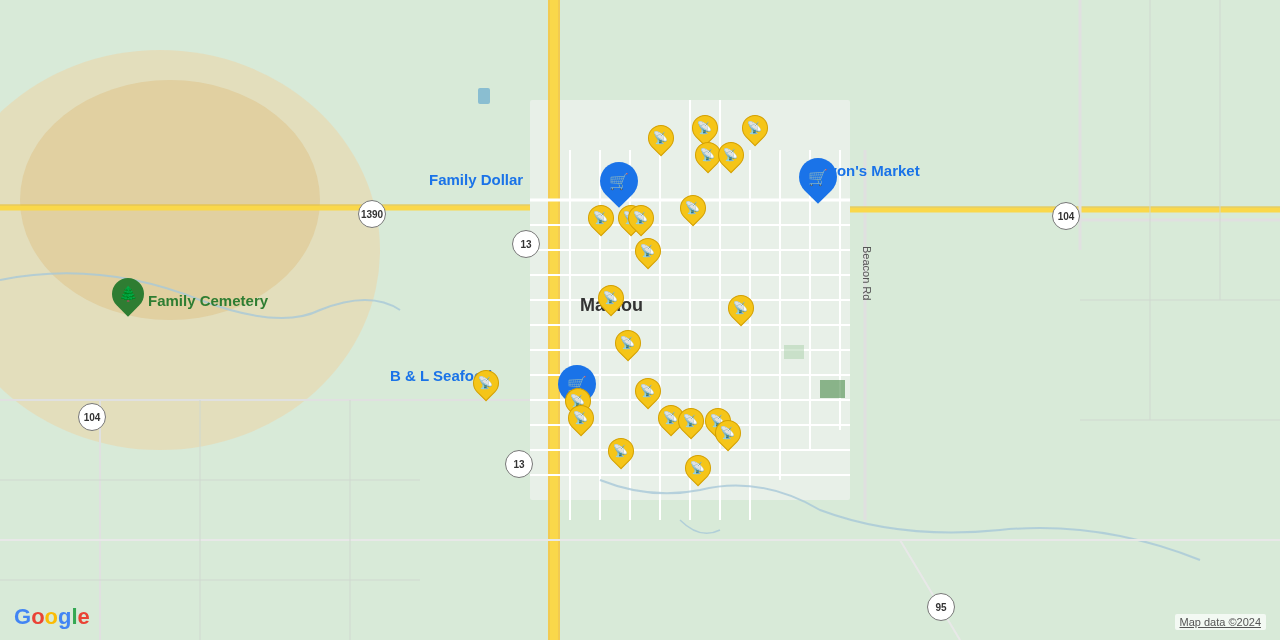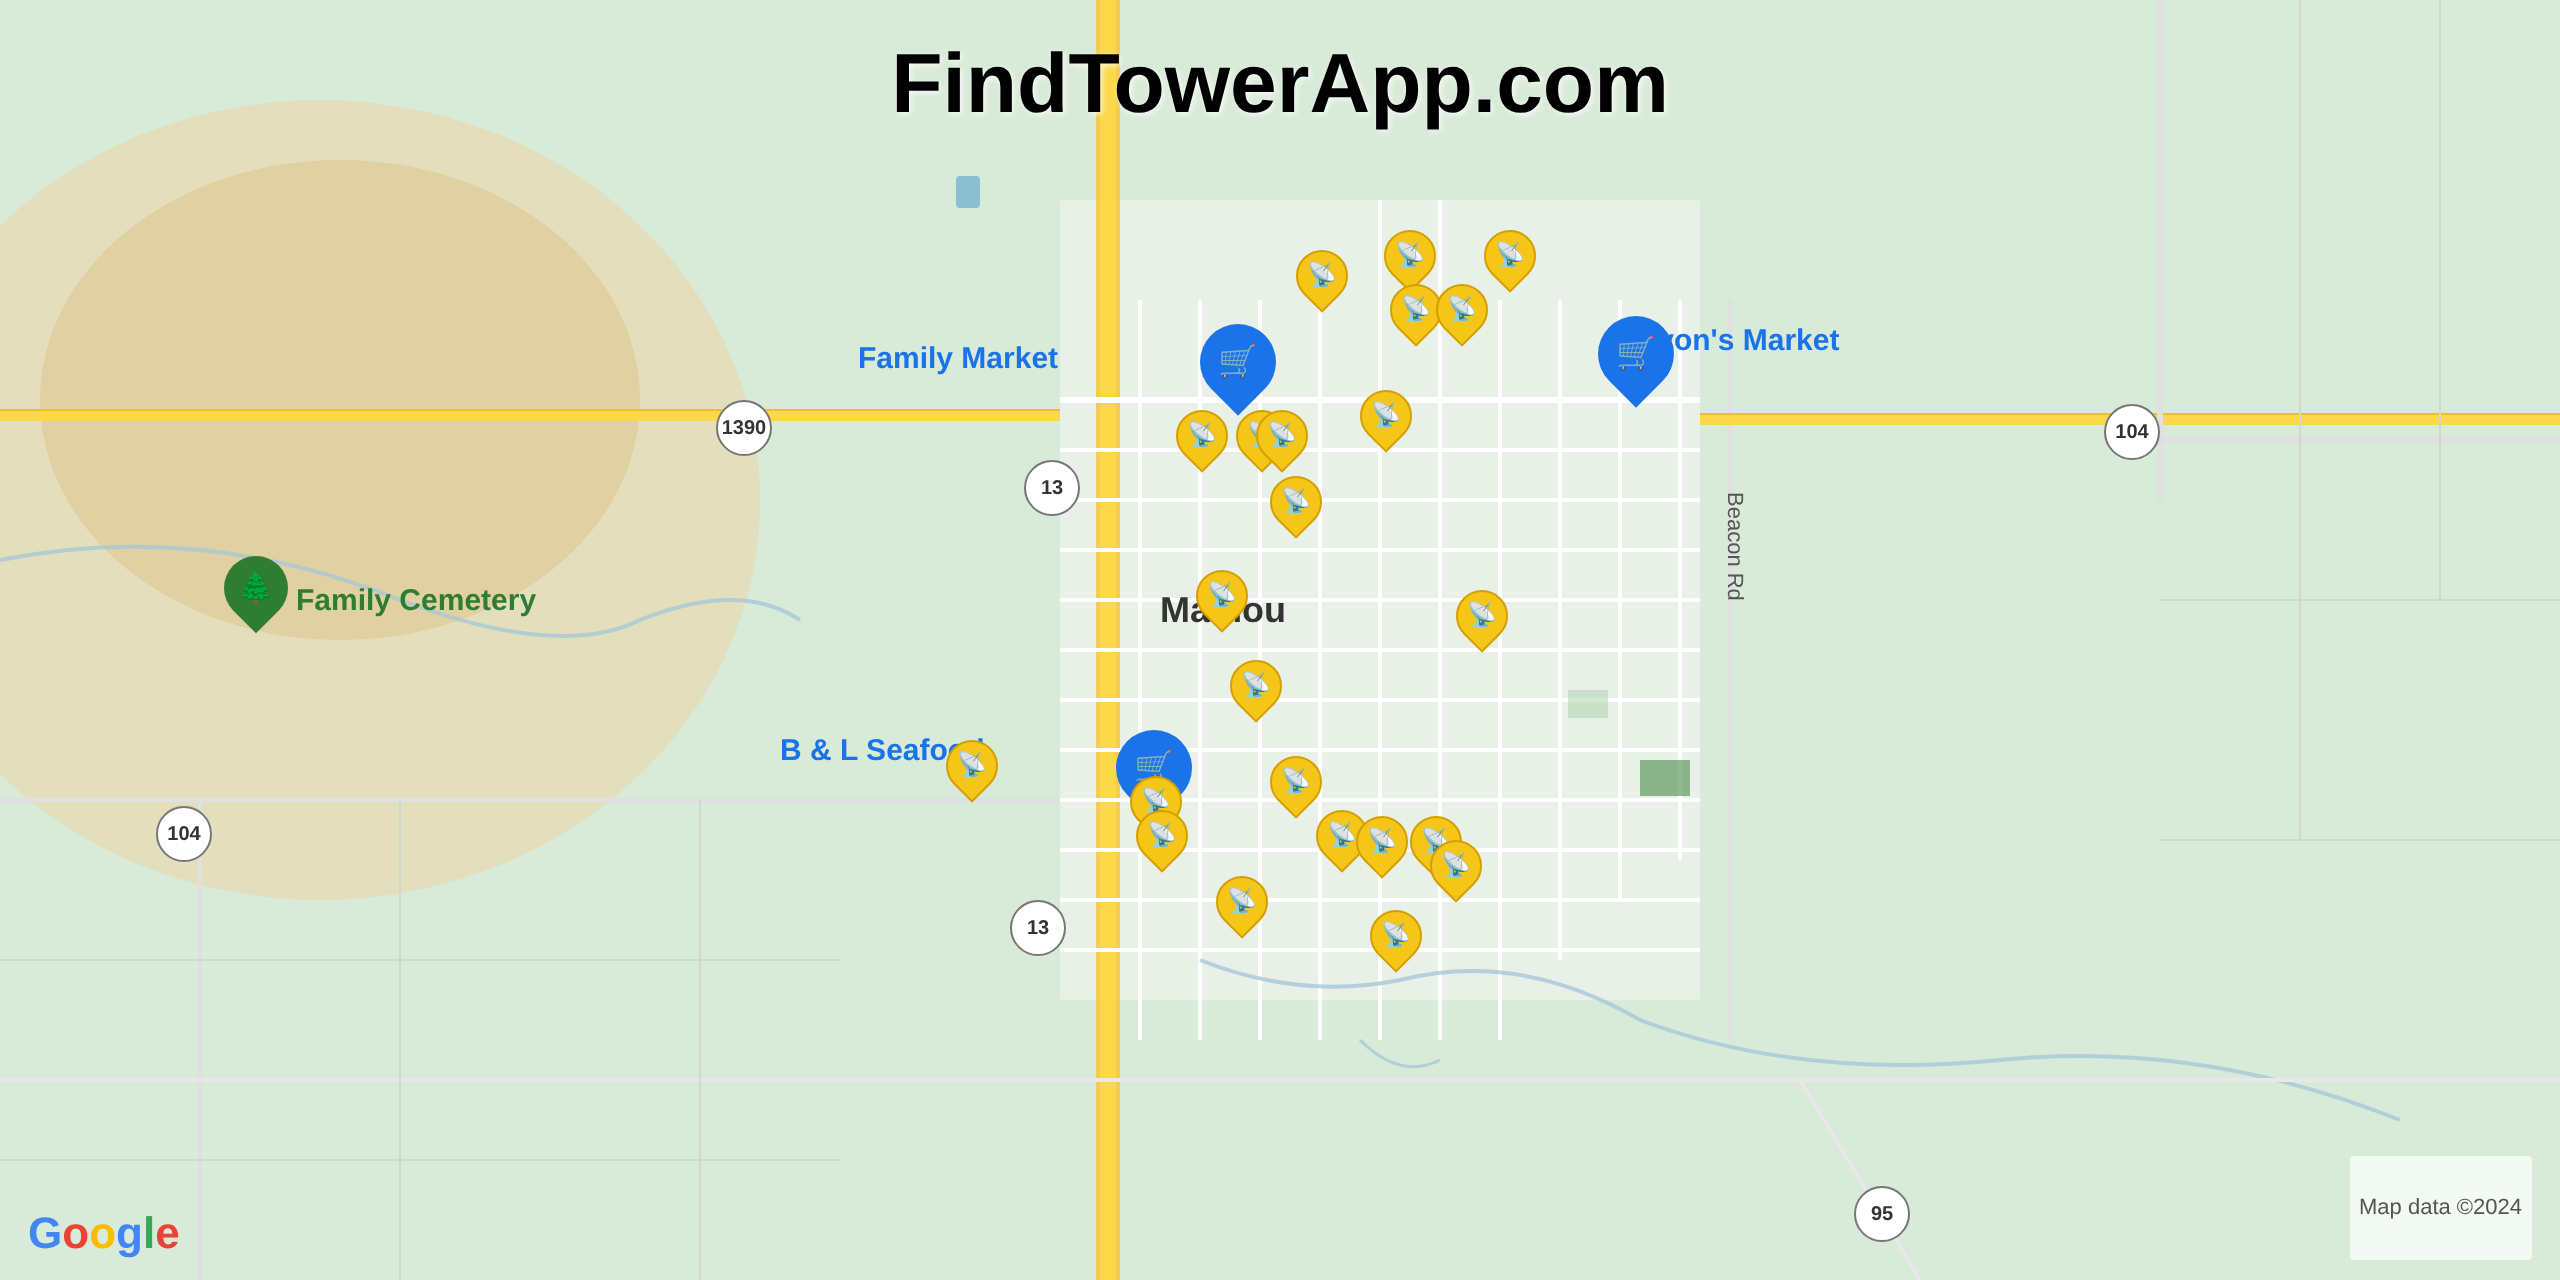--- a/index.html
+++ b/index.html
@@ -51,22 +51,23 @@
 
     
     .map-data {
       position: absolute;
       bottom: 10px;
       right: 14px;
       z-index: 10;
       font-size: 11px;
       color: #555;
       background: rgba(255,255,255,0.7);
-      padding: 20px 5px;
+      padding: 2px 5px;
       border-radius: 2px;
+      text-decoration: underline;
     }
 
     
     .place-label {
       position: absolute;
       z-index: 8;
       font-size: 15px;
       font-weight: 700;
       white-space: nowrap;
     }
@@ -241,26 +242,25 @@
     <line x1="1220" y1="0" x2="1220" y2="300" stroke="#d0d8d0" stroke-width="1"></line>
     <line x1="1080" y1="300" x2="1280" y2="300" stroke="#d0d8d0" stroke-width="1"></line>
     <line x1="1080" y1="420" x2="1280" y2="420" stroke="#d0d8d0" stroke-width="1"></line>
 
     <line x1="0" y1="480" x2="420" y2="480" stroke="#d0d8d0" stroke-width="1"></line>
     <line x1="200" y1="400" x2="200" y2="640" stroke="#d0d8d0" stroke-width="1"></line>
     <line x1="350" y1="400" x2="350" y2="640" stroke="#d0d8d0" stroke-width="1"></line>
     <line x1="0" y1="580" x2="420" y2="580" stroke="#d0d8d0" stroke-width="1"></line>
   </svg>
 
-  <div class="site-title">FindTowerApp.com</div>
 
   <div class="place-label dark" style="top:295px; left:580px; font-size:18px;">Mamou</div>
 
   <div class="place-label blue" style="top:171px; left:429px;">
-    <span>Family Market</span>
+    <span>Family Dollar</span>
   </div>
 
   <div class="place-label blue" style="top:162px; left:820px;">
     <span>Lyon's Market</span>
   </div>
 
   <div class="place-label green" style="top:292px; left:148px;">
     <span>Family Cemetery</span>
   </div>
 

